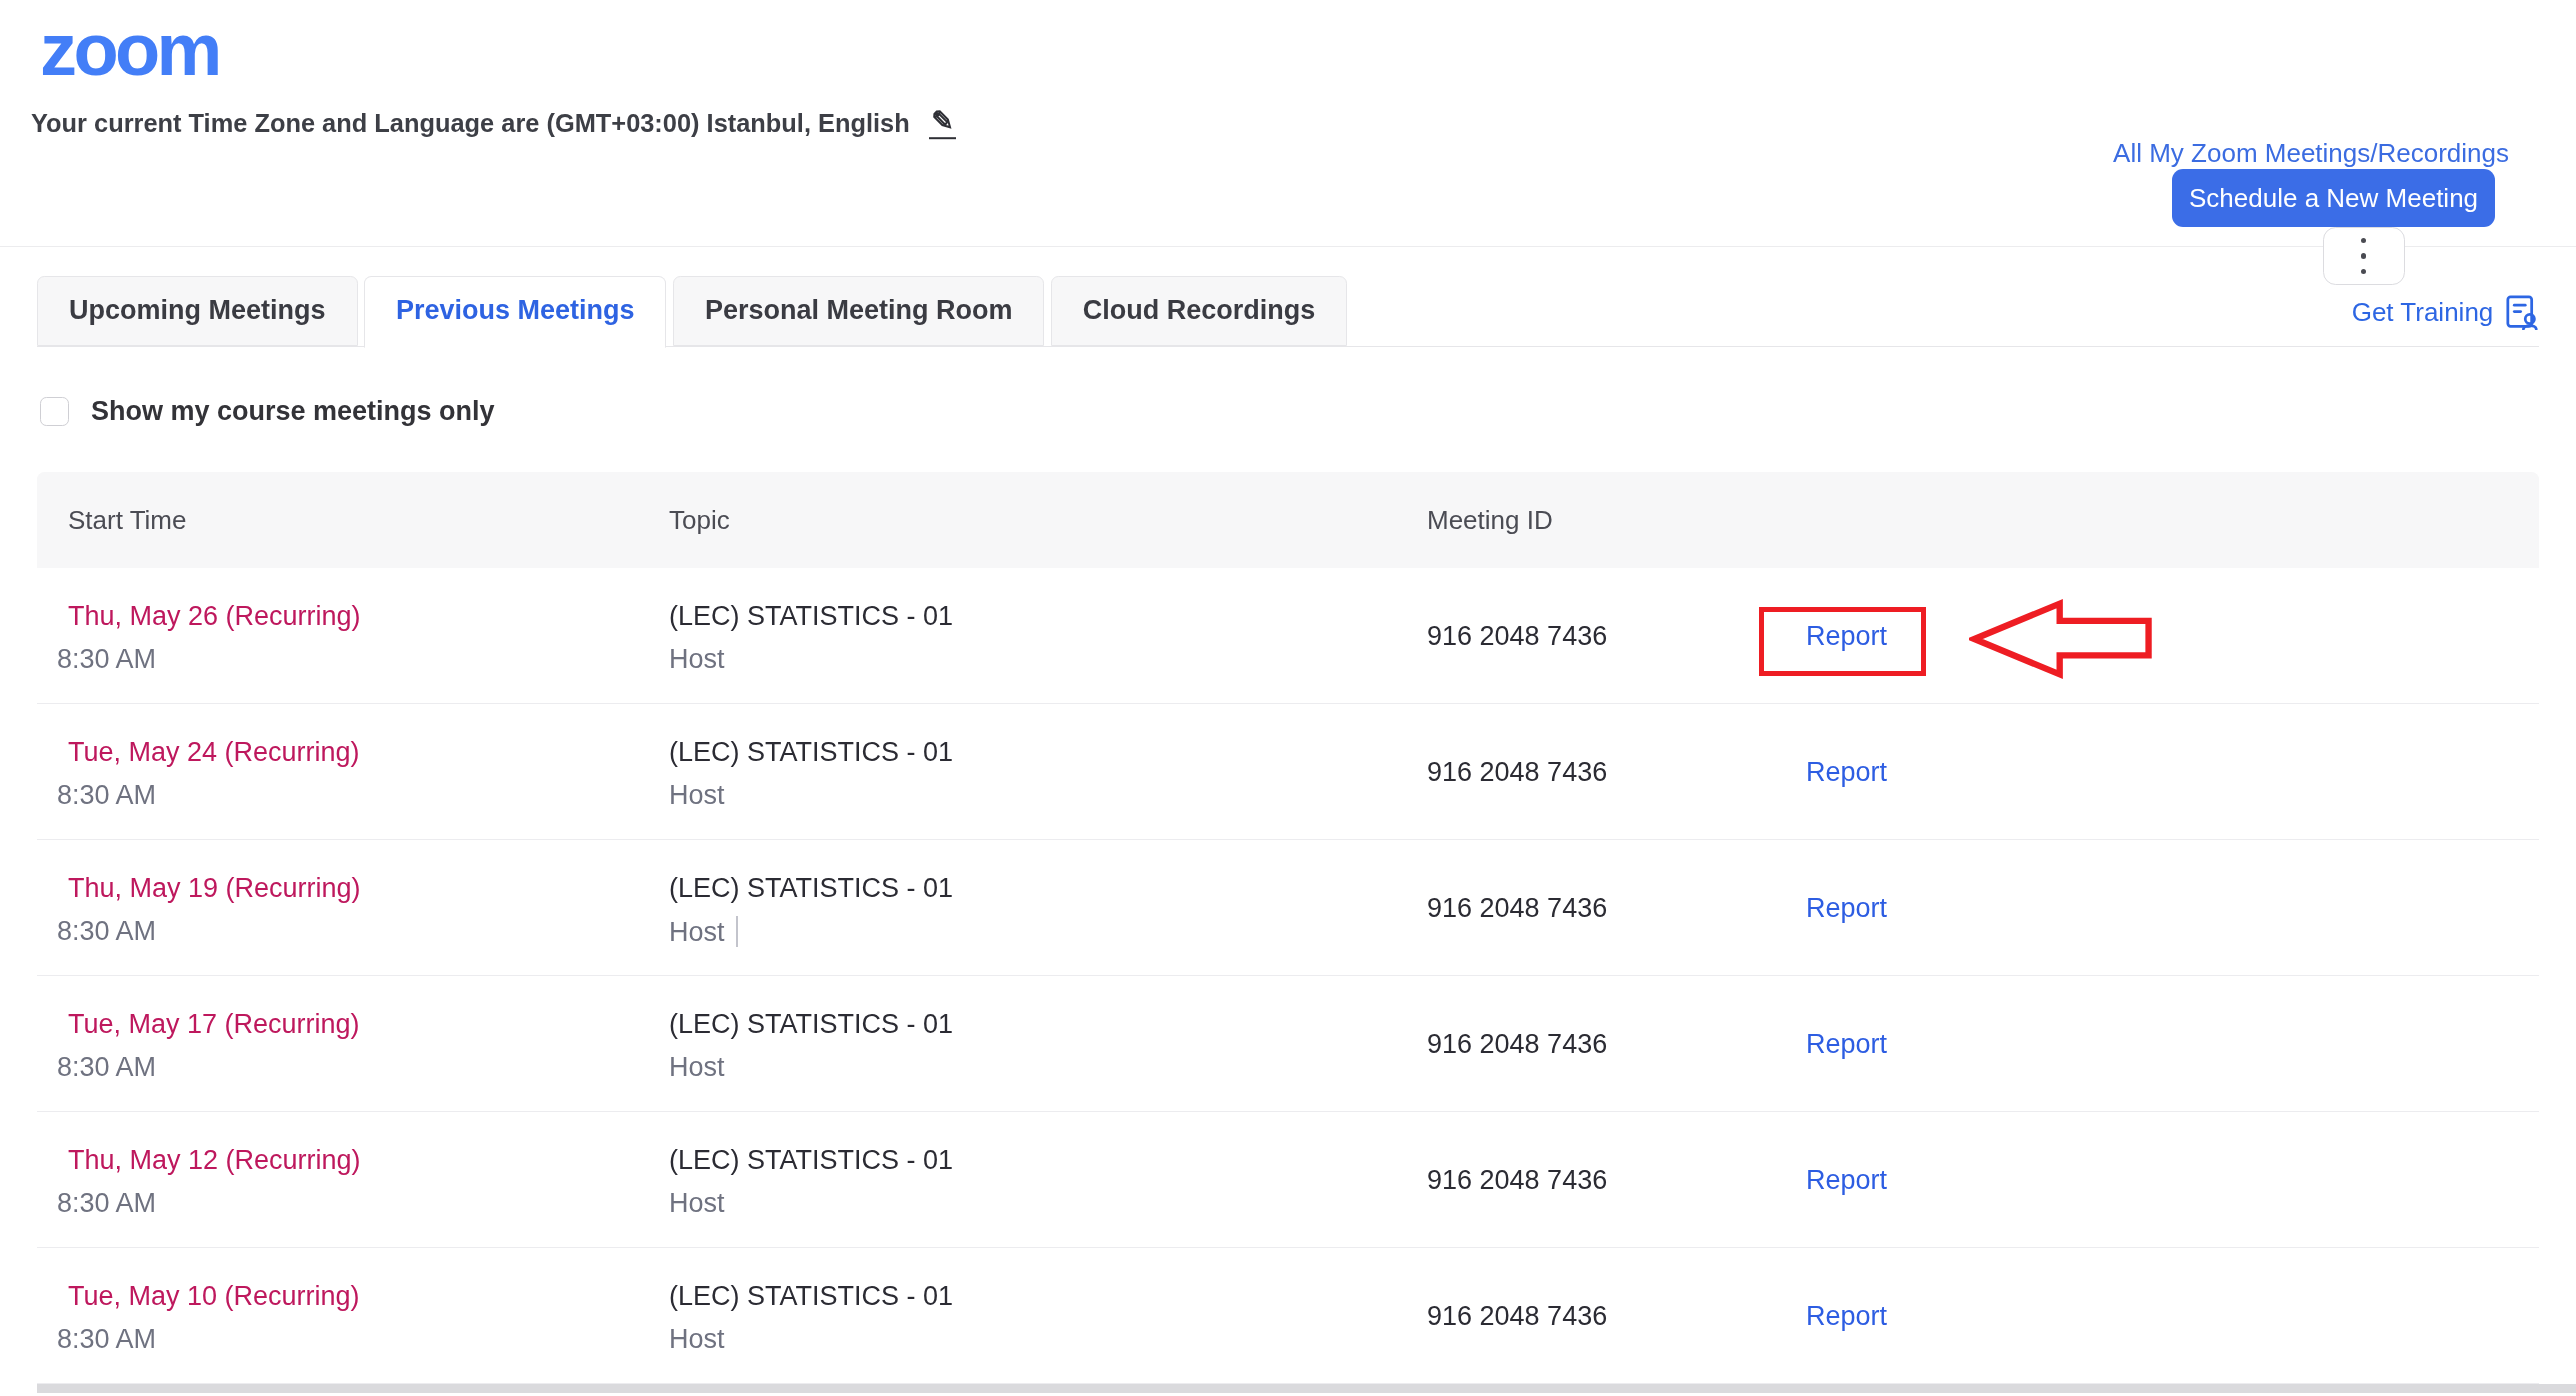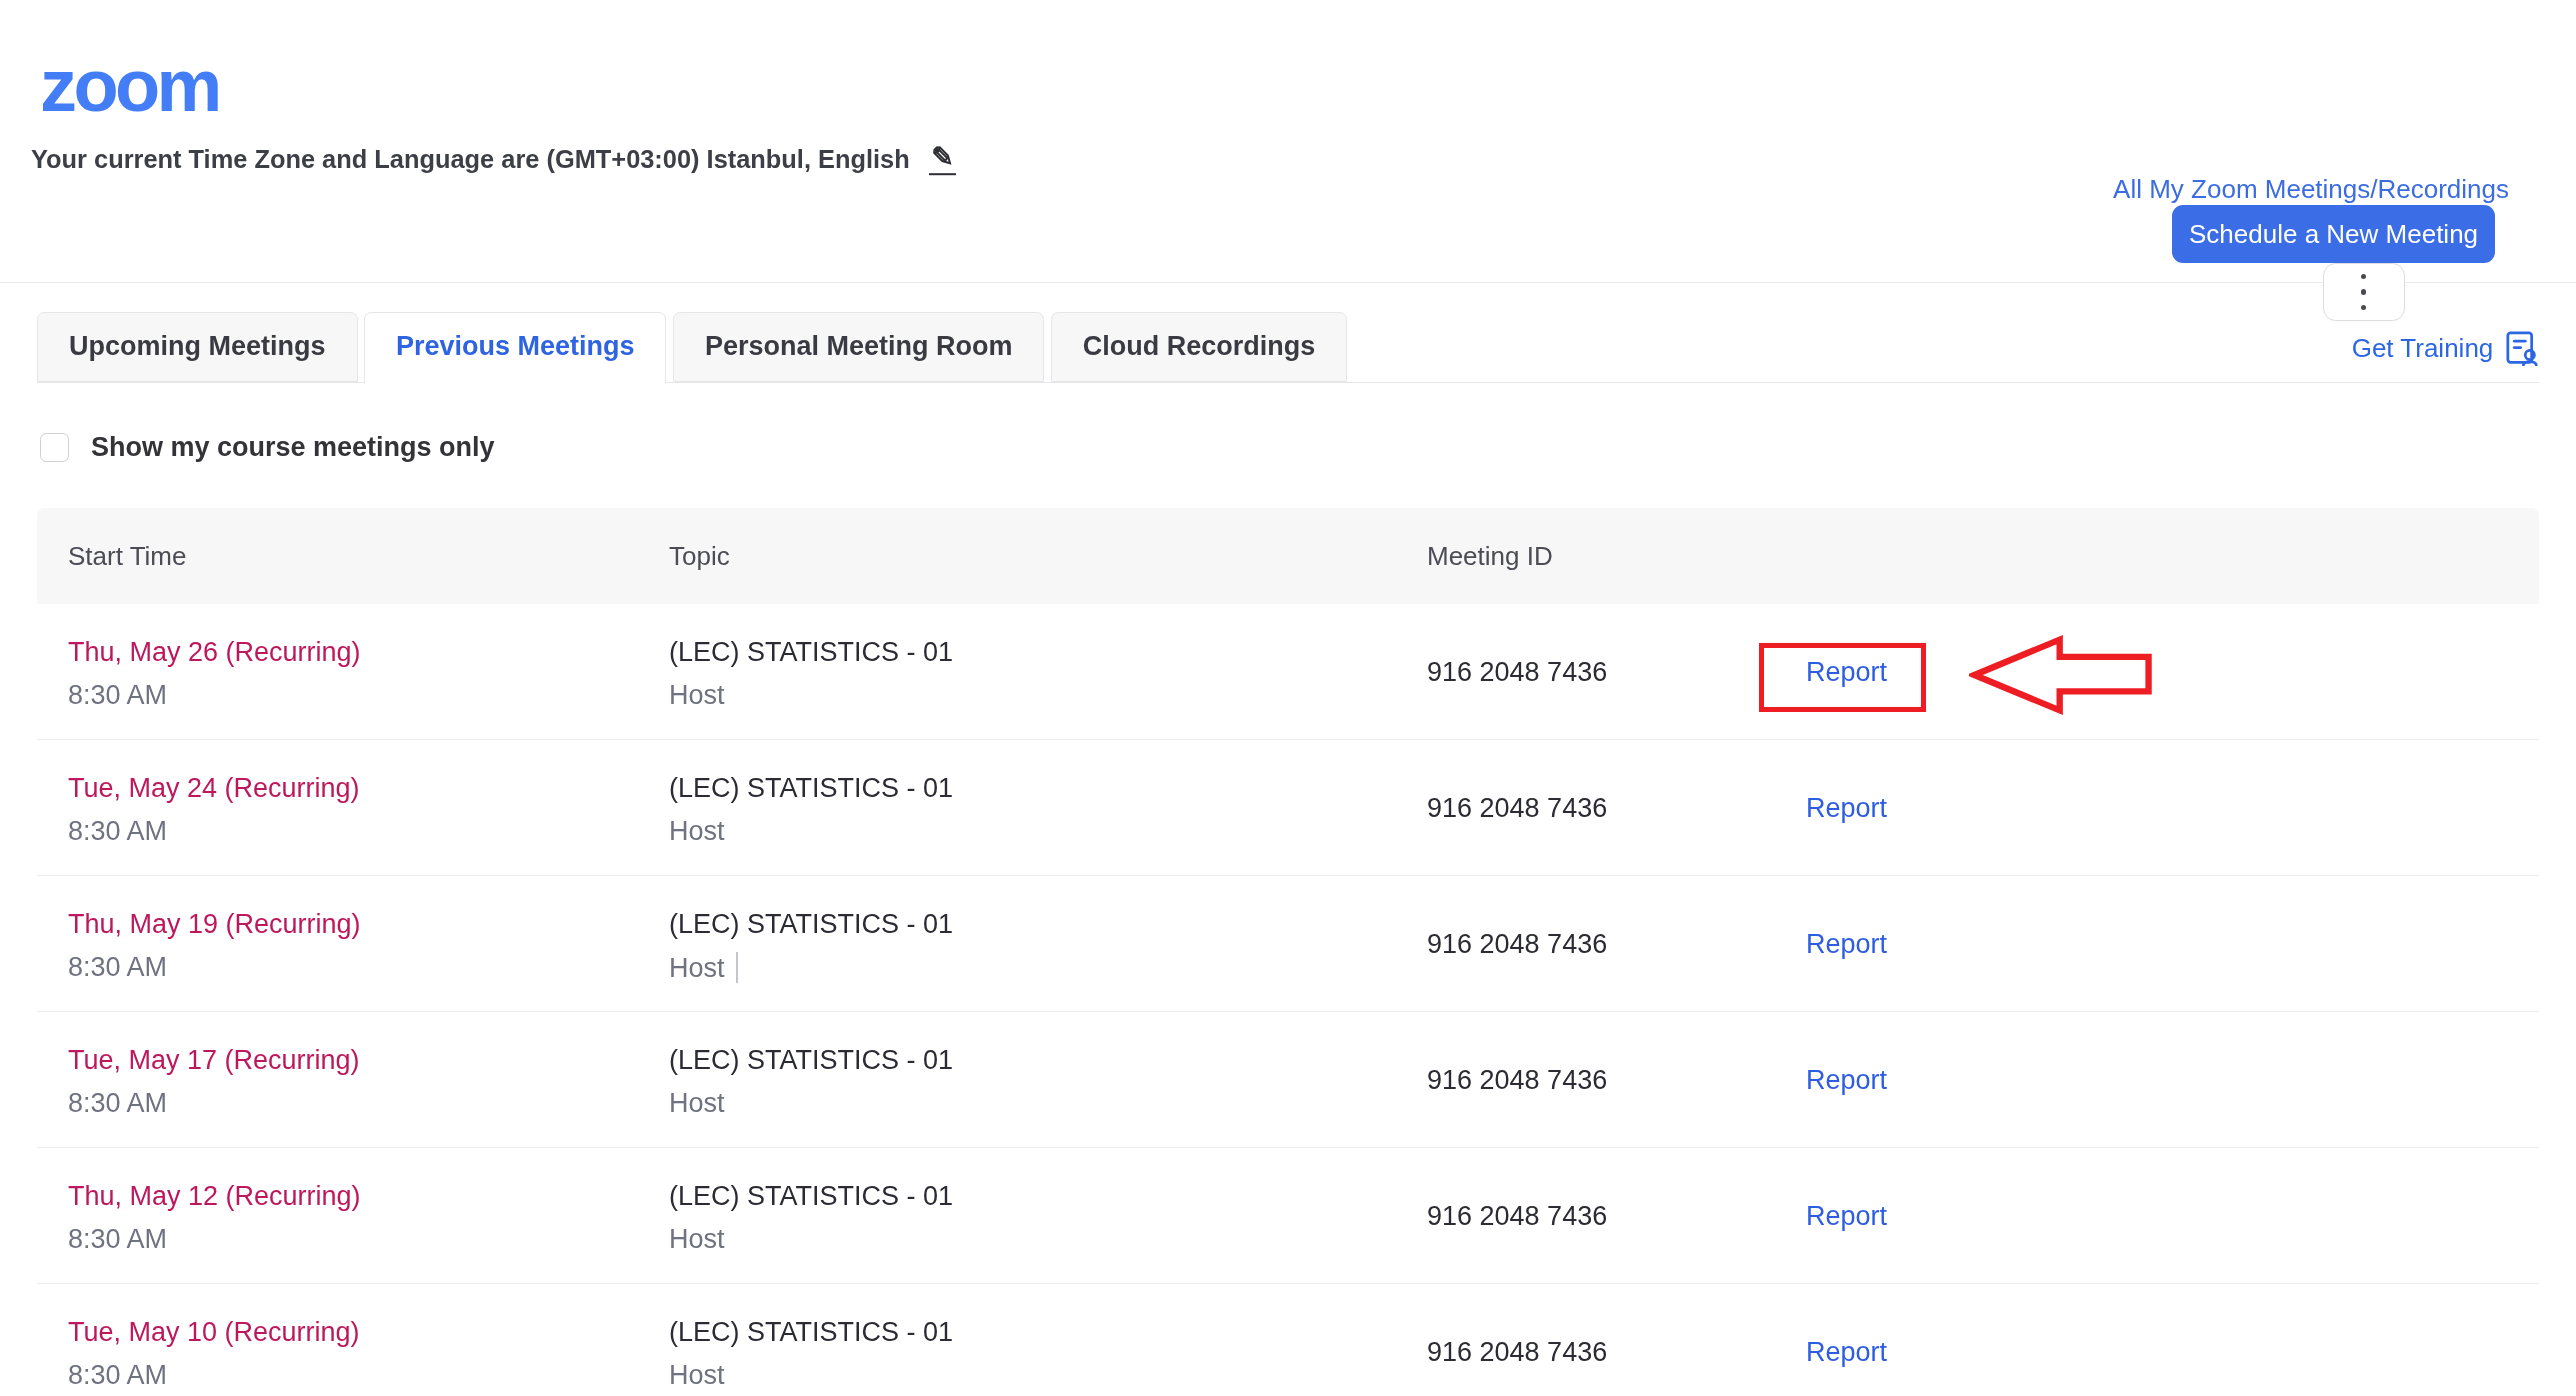--- a/index.html
+++ b/index.html
@@ -1,21 +1,21 @@
 <!DOCTYPE html>
 <html style="font-size:14.5px"><head>
 <meta charset="utf-8">
 <style>
   * { margin:0; padding:0; box-sizing:border-box; }
   html,body { width:2576px; height:1397px; background:#ffffff;
               font-family:"Liberation Sans", sans-serif; overflow:hidden; }
   .page { position:relative; width:2576px; height:1397px; }
 
   
-  .top-header { position:relative; height:247px; border-bottom:1.8px solid #ececee;margin-top:36px; }
+  .top-header { position:relative; height:247px; border-bottom:1.8px solid #ececee; }
   .logo { position:absolute; left:40px; top:7.3px; font-size:74px; font-weight:bold;
           letter-spacing:-3.6px; color:#437EF7; cursor:pointer; }
   .tz-line { position:absolute; left:31px; top:107px; font-size:25.4px; color:#3d3f46;font-weight:bold; }
   .edit-pencil { display:inline-block; margin-left:12.7px; font-size:27px; color:#2e2f35;
                  border-bottom:2.7px solid #2e2f35; padding:0 1.8px 0 1.8px; cursor:pointer;
                  transform:translateY(-1.8px); }
   .top-actions { position:absolute; right:22px; top:138px; display:flex; align-items:center;flex-direction:column; }
   .all-link { font-size:26px; font-weight:500; color:#3B6CE1; text-decoration:none;
               margin-right:45px; cursor:pointer; }
   .schedule-btn { height:58px; padding:0 17px; background:#3B6DE7; color:#ffffff;
@@ -46,21 +46,21 @@
               background:#ffffff; cursor:pointer; flex:0 0 auto; }
   .filter-label { font-size:27px; font-weight:bold; color:#333338; cursor:default; }
 
   
   .meeting-table { margin:45px 37px 0 37px; }
   .thead { position:relative; height:96px; background:#f7f7f8; border-radius:7.3px 7.3px 0 0; }
   .thead .cell { position:absolute; top:0; line-height:96px; font-size:26px; color:#4b4c54; }
   .c1 { left:31px; } .c2 { left:632px; } .c3 { left:1390px; }
   .row { position:relative; height:136px; border-bottom:1.8px solid #ececef; background:#fff; }
   .row .date  { position:absolute; left:31px;  top:33px; font-size:27px; color:#be185d; }
-  .row .time  { position:absolute; left:31px;  top:76px; font-size:27px; color:#6f7280; }
+  .row .time  { position:absolute; left:20px;  top:76px; font-size:27px; color:#6f7280; }
   .row .topic { position:absolute; left:632px; top:33px; font-size:27px; color:#2b2b33; }
   .row .role  { position:absolute; left:632px; top:76px; font-size:27px; color:#6f7280; }
   .row .mid   { position:absolute; left:1390px; top:53px; font-size:27px; color:#2b2b33; }
   .row .report{ position:absolute; left:1769px; top:53px; font-size:27px; color:#2d5de2;
                 text-decoration:none; cursor:pointer; }
   .text-cursor { display:inline-block; width:2.7px; height:31px; background:#c3c4cc;
                  margin-left:11px; vertical-align:text-bottom; }
 
   
   .bottom-bar { position:absolute; left:37px; right:0; bottom:4.5px; height:9px;

